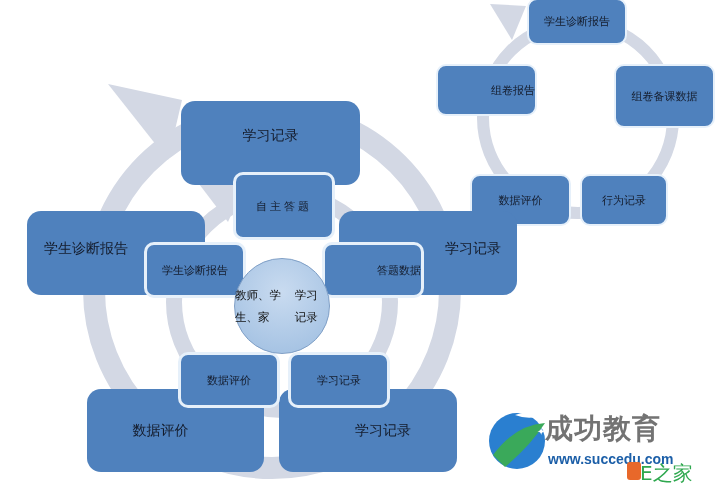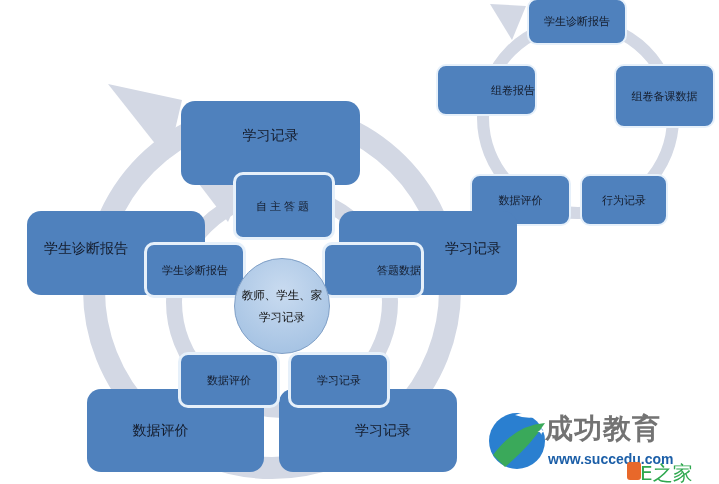--- a/index.html
+++ b/index.html
@@ -1,21 +1,21 @@
 <!DOCTYPE html>
 <html><head>
 <meta charset="utf-8">
 <style>
   html,body{margin:0;padding:0;background:#ffffff;}
   body{width:719px;height:484px;position:relative;overflow:hidden;font-family:"DejaVu Sans","Liberation Sans",sans-serif;}
   .box{position:absolute;box-sizing:border-box;background:#4f81bd;color:#141c2c;display:flex;align-items:center;justify-content:center;text-align:center;border-radius:12px;}
   .box.outer{font-size:14px;border-radius:14px;}
   .box.inner{font-size:11px;border:3px solid #e6f0fa;border-radius:10px;}
   .box.small{font-size:11px;border:2px solid #e6f0fa;border-radius:10px;}
-  .center-circle{position:absolute;left:234px;top:258px;width:96px;height:96px;border-radius:50%;background:radial-gradient(circle at 50% 35%,#c9dbf0,#9dbde0);border:1px solid #7f9fc6;box-sizing:border-box;display:flex;flex-direction:column;align-items:center;justify-content:center;font-size:11.5px;color:#111;line-height:22px;}
+  .center-circle{position:absolute;left:234px;top:258px;width:96px;height:96px;border-radius:50%;background:radial-gradient(circle at 50% 35%,#c9dbf0,#9dbde0);border:1px solid #7f9fc6;box-sizing:border-box;display:flex;flex-direction:row;align-items:center;justify-content:center;font-size:11.5px;color:#111;line-height:22px;}
   svg.bg{position:absolute;left:0;top:0;}
   .logo{position:absolute;left:485px;top:405px;width:234px;height:79px;}
   .logo-text{position:absolute;left:545px;top:410px;font-size:28px;font-weight:bold;color:#737373;letter-spacing:1px;font-family:"DejaVu Sans",sans-serif;}
   .logo-url{position:absolute;left:548px;top:451px;font-size:14px;font-weight:bold;color:#1c5fa8;font-family:Liberation Sans, sans-serif;}
   .badge{position:absolute;left:640px;top:460px;font-size:20px;color:#2fa84f;}
   .badge-icon{position:absolute;left:627px;top:462px;width:14px;height:18px;background:#e8682a;border-radius:3px;}
 </style>
 </head>
 <body>
 

